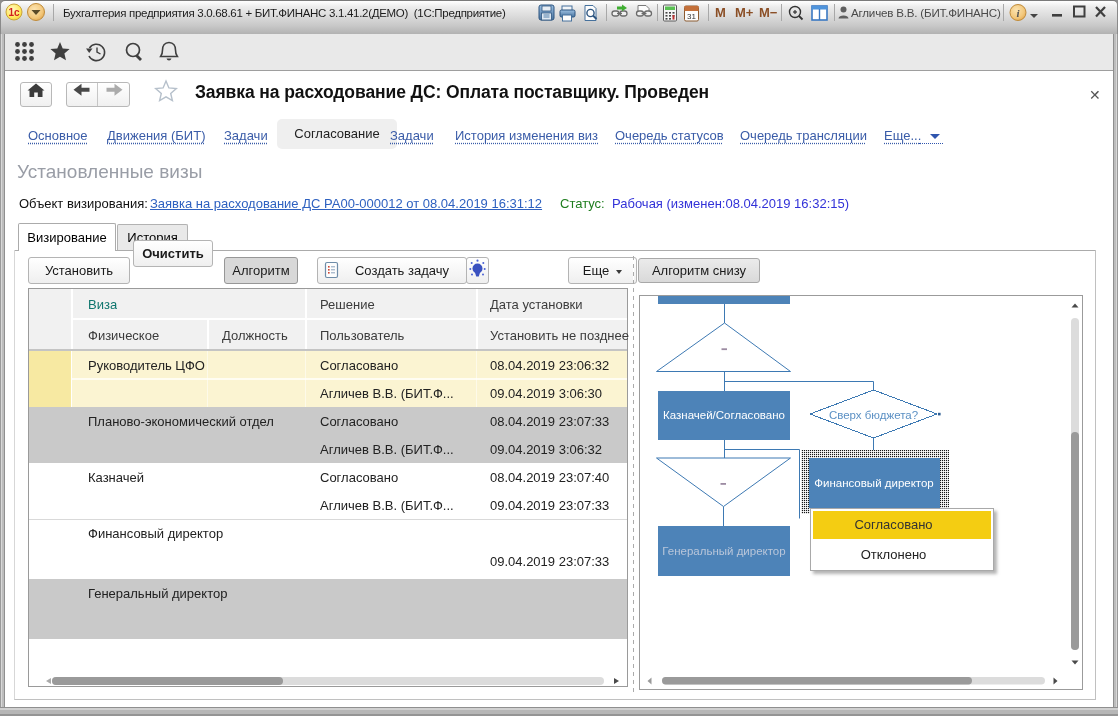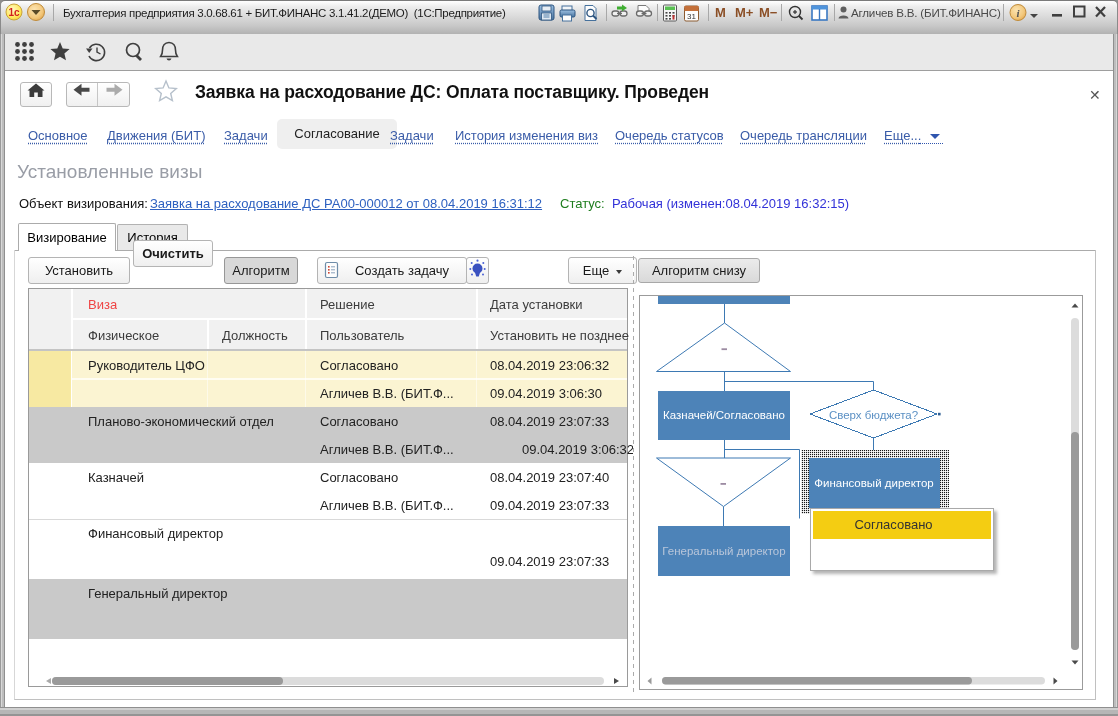--- a/index.html
+++ b/index.html
@@ -305,21 +305,21 @@
 <div class="abs" id="tbl">
 
   <div class="hd" style="left:0; top:0; width:42px; height:60px;"></div>
   <div class="hd" style="left:44px; top:0; width:232px; height:29px;"></div>
   <div class="hd" style="left:44px; top:31px; width:134px; height:29px;"></div>
   <div class="hd" style="left:180px; top:31px; width:96px; height:29px;"></div>
   <div class="hd" style="left:278px; top:0; width:169px; height:29px;"></div>
   <div class="hd" style="left:278px; top:31px; width:169px; height:29px;"></div>
   <div class="hd" style="left:449px; top:0; width:149px; height:29px;"></div>
   <div class="hd" style="left:449px; top:31px; width:149px; height:29px;"></div>
-  <div class="cellt" style="left:59px; top:8px; color:#ef4444;">Виза</div>
+  <div class="cellt" style="left:59px; top:8px; color:#0f766e;">Виза</div>
   <div class="cellt" style="left:291px; top:8px; color:#3c3c3c;">Решение</div>
   <div class="cellt" style="left:461px; top:8px; color:#3c3c3c;">Дата установки</div>
   <div class="cellt" style="left:59px; top:39px; color:#3c3c3c;">Физическое</div>
   <div class="cellt" style="left:193px; top:39px; color:#3c3c3c;">Должность</div>
   <div class="cellt" style="left:291px; top:39px; color:#3c3c3c;">Пользователь</div>
   <div class="cellt" style="left:461px; top:39px; color:#3c3c3c;">Установить не позднее</div>
   <div class="abs" style="left:0; top:60px; width:598px; height:2px; background:#c4c4c4;"></div>
 
   <div class="abs" style="left:0; top:62px; width:42px; height:56px; background:#f7e9a2;"></div>
   <div class="abs" style="left:43px; top:62px; width:555px; height:56px; background:#fbf4d2;"></div>
@@ -328,21 +328,21 @@
   <div class="cellt" style="left:291px; top:69px;">Согласовано</div>
   <div class="cellt" style="left:461px; top:69px;">08.04.2019 23:06:32</div>
   <div class="cellt" style="left:291px; top:97px;">Агличев В.В. (БИТ.Ф...</div>
   <div class="cellt" style="left:461px; top:97px;">09.04.2019 3:06:30</div>
 
   <div class="abs" style="left:0; top:118px; width:598px; height:56px; background:#c9c9c9;"></div>
   <div class="cellt" style="left:59px; top:125px;">Планово-экономический отдел</div>
   <div class="cellt" style="left:291px; top:125px;">Согласовано</div>
   <div class="cellt" style="left:461px; top:125px;">08.04.2019 23:07:33</div>
   <div class="cellt" style="left:291px; top:153px;">Агличев В.В. (БИТ.Ф...</div>
-  <div class="cellt" style="left:461px; top:153px;margin-left:32px;">09.04.2019 3:06:32</div>
+  <div class="cellt" style="left:461px; top:153px;">09.04.2019 3:06:32</div>
 
   <div class="cellt" style="left:59px; top:181px;">Казначей</div>
   <div class="cellt" style="left:291px; top:181px;">Согласовано</div>
   <div class="cellt" style="left:461px; top:181px;">08.04.2019 23:07:40</div>
   <div class="cellt" style="left:291px; top:209px;">Агличев В.В. (БИТ.Ф...</div>
   <div class="cellt" style="left:461px; top:209px;">09.04.2019 23:07:33</div>
   <div class="abs" style="left:0; top:230px; width:598px; height:1px; background:#d9d9d9;"></div>
 
   <div class="cellt" style="left:59px; top:237px;">Финансовый директор</div>
   <div class="cellt" style="left:461px; top:265px;">09.04.2019 23:07:33</div>
@@ -410,13 +410,14 @@
   <path d="M431.5 364.5 L438.5 364.5 L435 368.5 Z" fill="#4a4a4a"></path>
   <path d="M11.5 381.5 L11.5 388.5 L7.5 385 Z" fill="#9a9a9a"></path>
   <rect x="22" y="381" width="383" height="7.5" rx="3.7" fill="#dcdcdc"></rect>
   <rect x="22" y="381" width="310" height="7.5" rx="3.7" fill="#9a9a9a"></rect>
   <path d="M413.5 381.5 L413.5 388.5 L417.5 385 Z" fill="#4a4a4a"></path>
 </svg>
 </div>
 
 <div class="abs" id="menu">
   <div id="menuY">Согласовано</div>
+  <div id="menuW">Отклонено</div>
 </div>
 
 </body></html>

